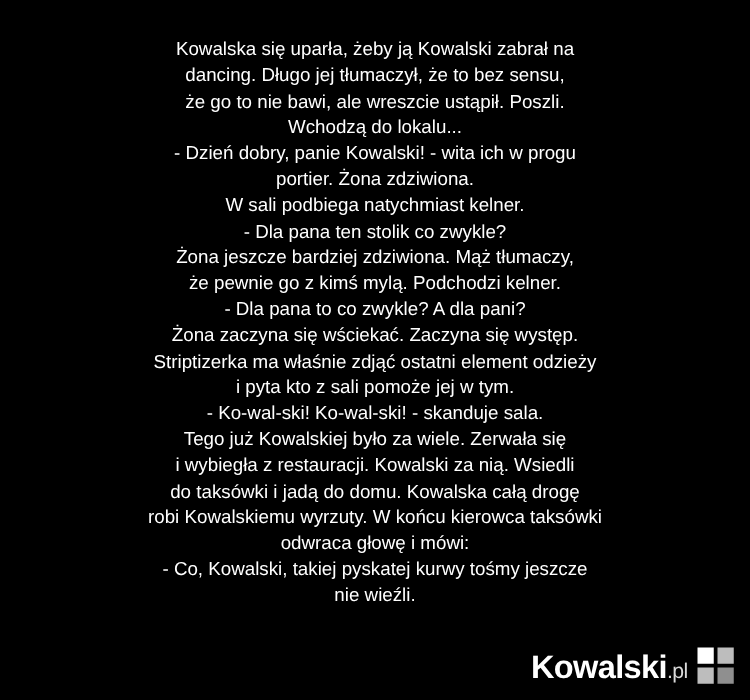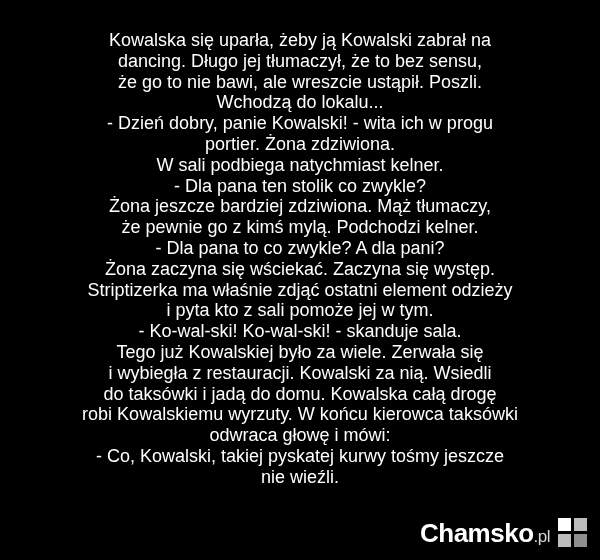--- a/index.html
+++ b/index.html
@@ -21,21 +21,21 @@
     box-sizing: border-box;
   }
   #joke-text {
     position: absolute;
     top: 30px;
     left: 0;
     width: 600px;
     padding: 0 10px;
     box-sizing: border-box;
     color: #ffffff;
-    font-size: 18px;
+    font-size: 15px;
     line-height: 20.8px;
     text-align: center;
     white-space: pre-line;
     font-family: "Liberation Sans", sans-serif;
   }
   #watermark {
     position: absolute;
     right: 12px;
     bottom: 12px;
     display: flex;
@@ -94,21 +94,21 @@
 Tego już Kowalskiej było za wiele. Zerwała się
 i wybiegła z restauracji. Kowalski za nią. Wsiedli
 do taksówki i jadą do domu. Kowalska całą drogę
 robi Kowalskiemu wyrzuty. W końcu kierowca taksówki
 odwraca głowę i mówi:
 - Co, Kowalski, takiej pyskatej kurwy tośmy jeszcze
 nie wieźli.</div>
 
   <div id="watermark">
     <div class="wm-text">
-      <span>Chamsko</span><span class="suffix">.pl</span>
+      <span>Kowalski</span><span class="suffix">.pl</span>
     </div>
     <span class="wm-mark">
       <span class="q1"></span>
       <span class="q2"></span>
       <span class="q3"></span>
       <span class="q4"></span>
     </span>
   </div>
 
 </div>

